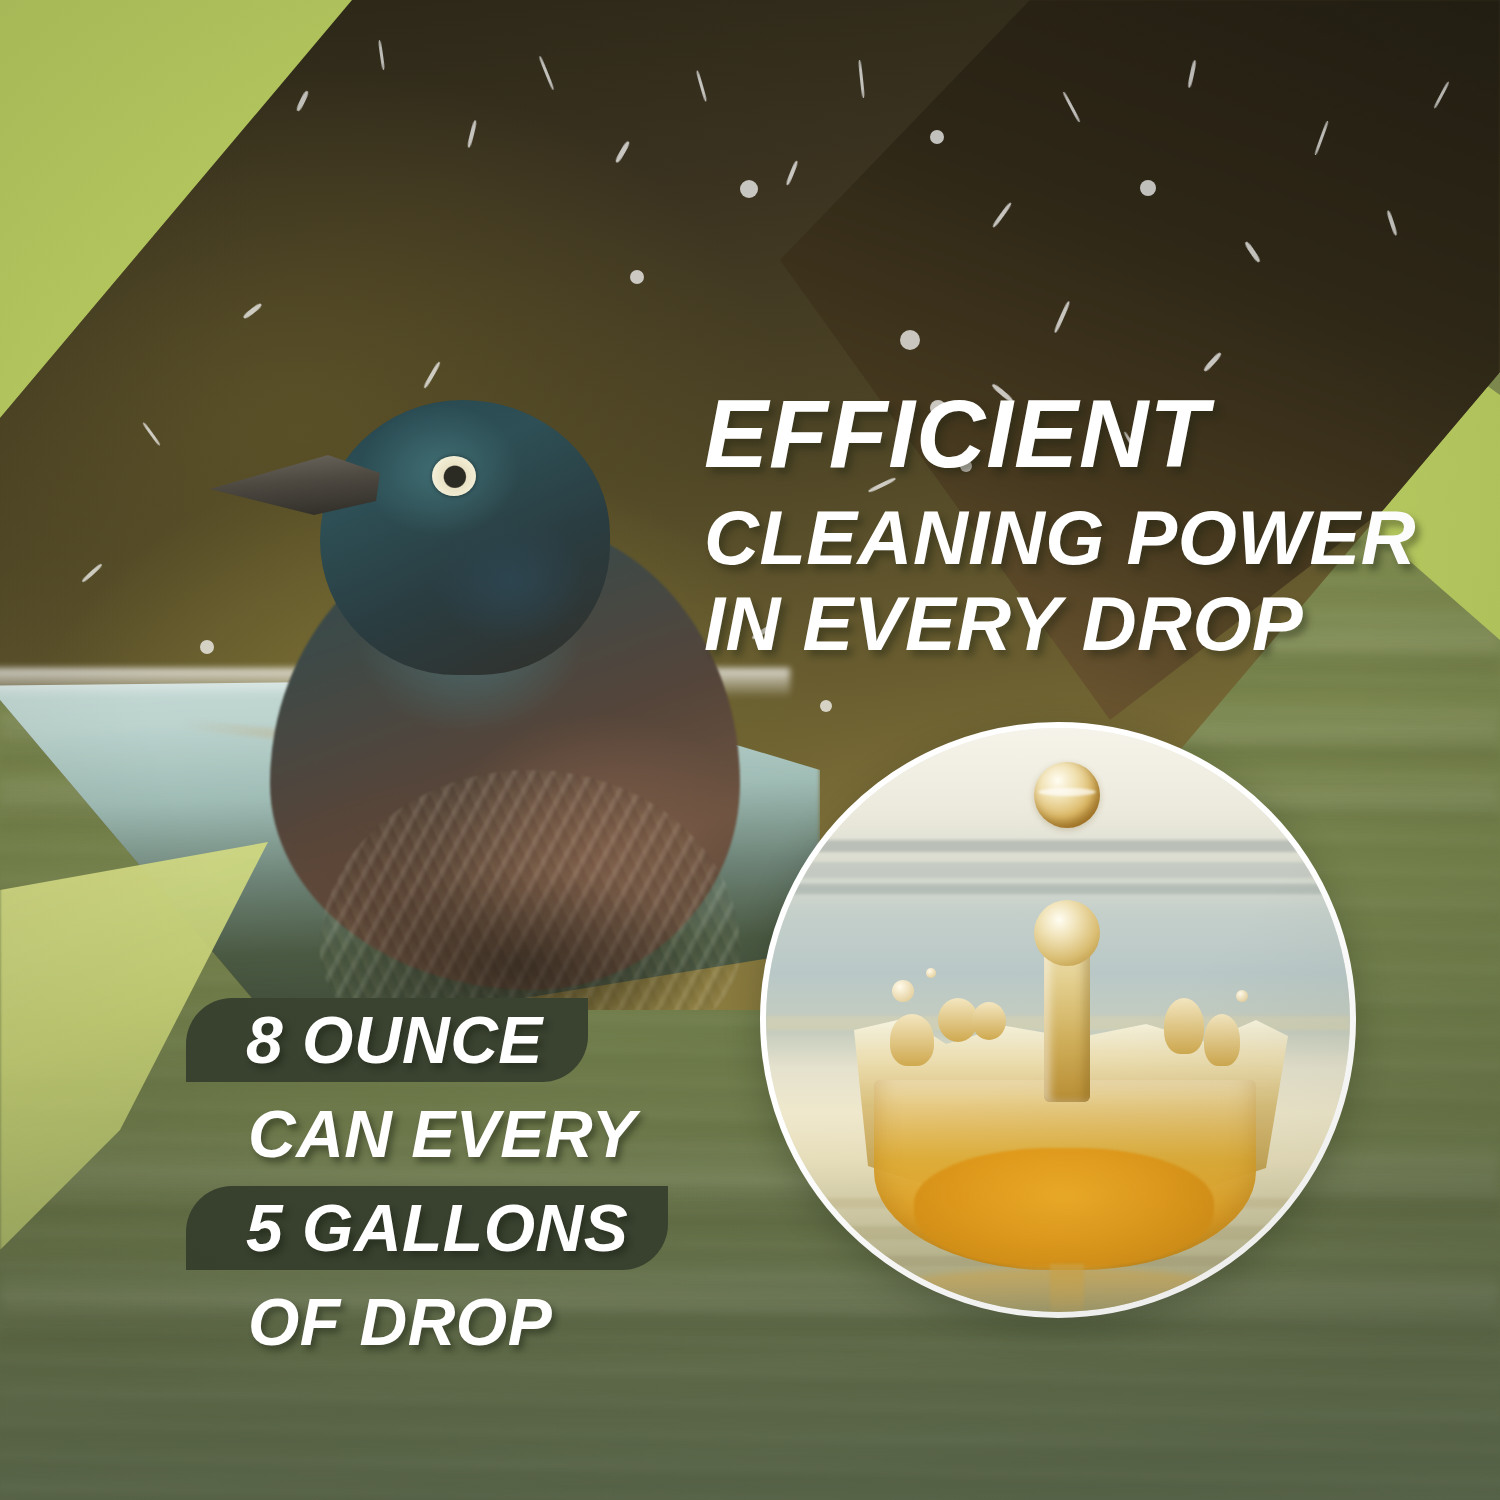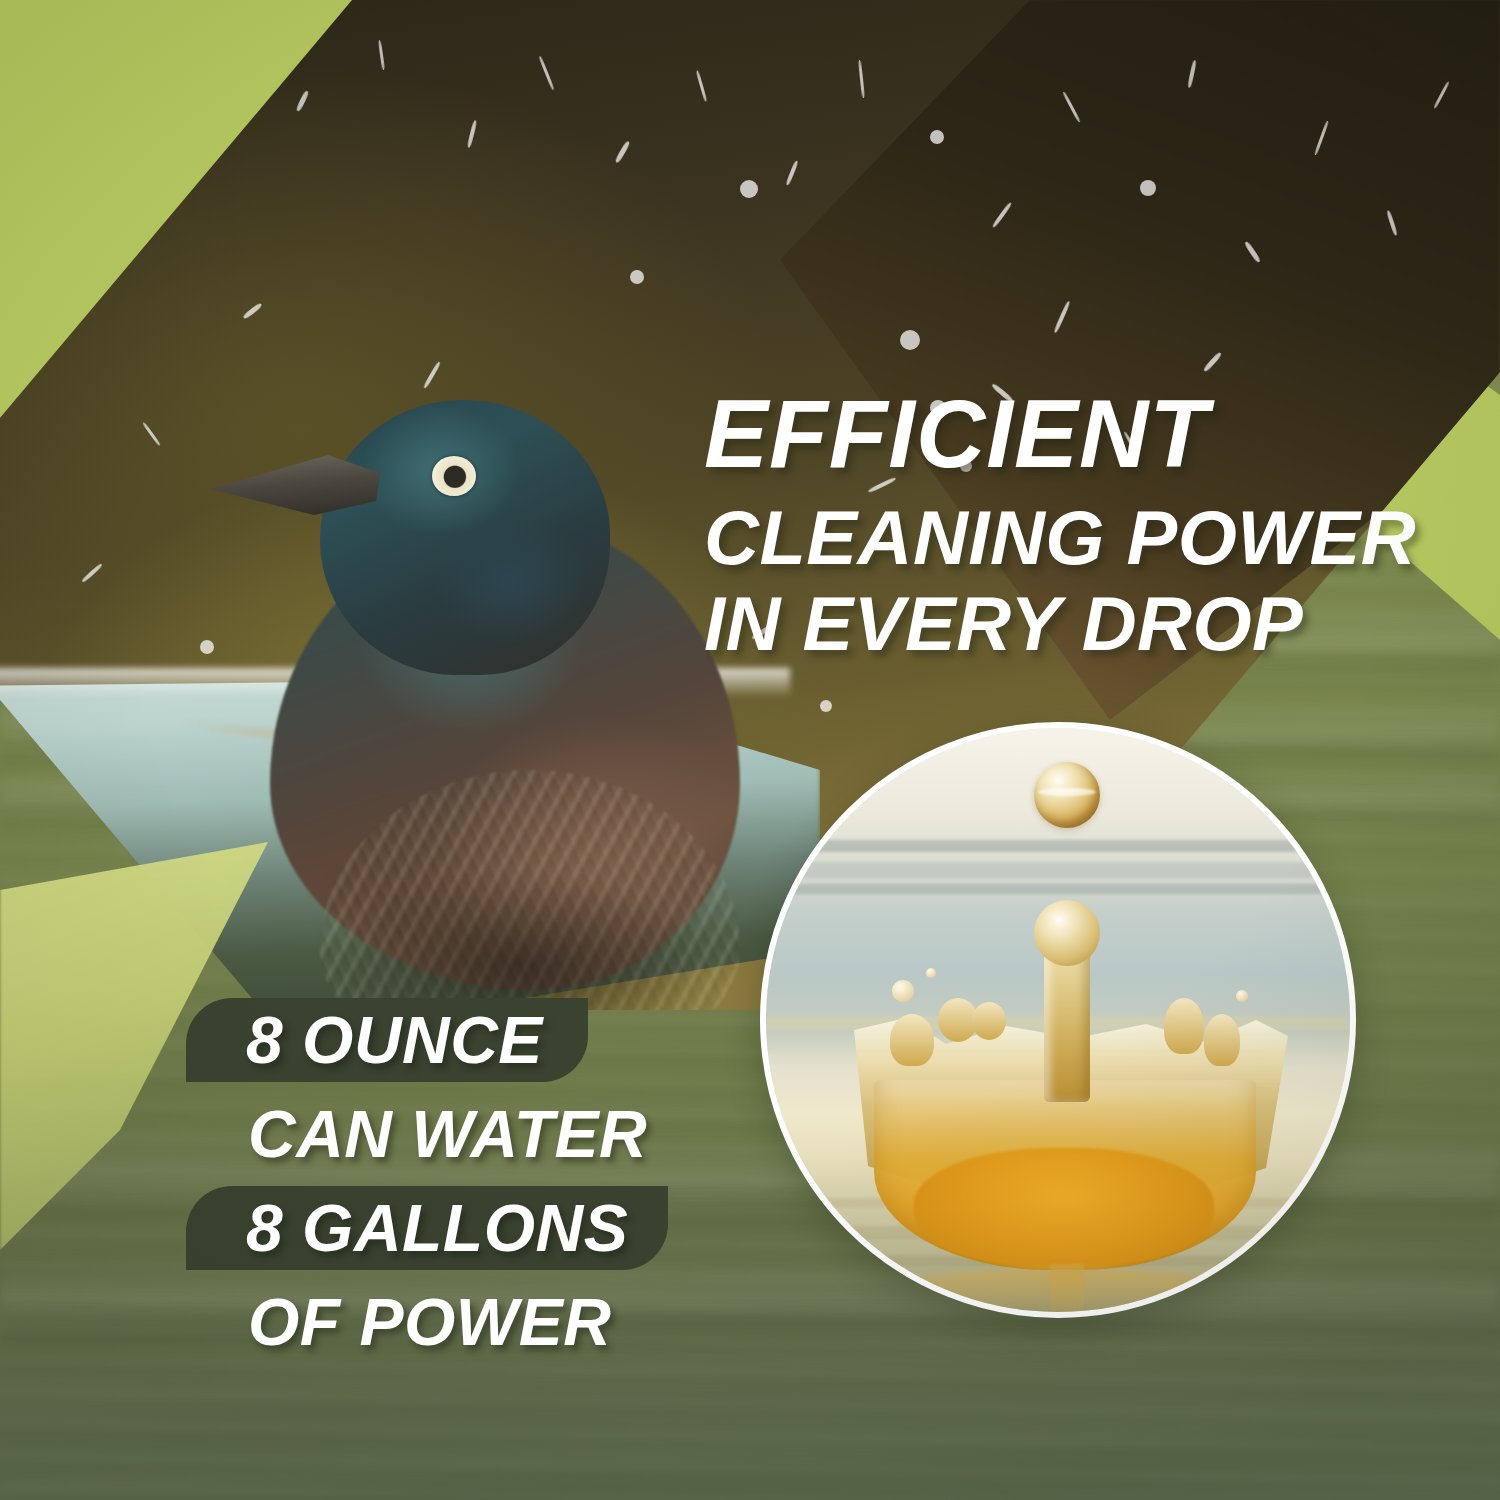--- a/index.html
+++ b/index.html
@@ -432,28 +432,28 @@
     <div class="hl-2">CLEANING POWER</div>
     <div class="hl-3">IN EVERY DROP</div>
   </div>
 
   <div class="stats">
     <div class="stat-row r1">
       <span class="pill"></span>
       <span class="stat-text">8 OUNCE</span>
     </div>
     <div class="stat-row r2">
-      <span class="stat-text">CAN WATER</span>
+      <span class="stat-text">CAN EVERY</span>
     </div>
     <div class="stat-row r3">
       <span class="pill"></span>
-      <span class="stat-text">8 GALLONS</span>
+      <span class="stat-text">5 GALLONS</span>
     </div>
     <div class="stat-row r4">
-      <span class="stat-text">OF POWER</span>
+      <span class="stat-text">OF DROP</span>
     </div>
   </div>
 
   <div class="drop-circle">
     <div class="dc-bg"></div>
     <div class="dc-line dcl1"></div>
     <div class="dc-line dcl2"></div>
     <div class="dc-line dcl3"></div>
     <div class="dc-line dcl4"></div>
     <div class="dc-line dcl5"></div>

